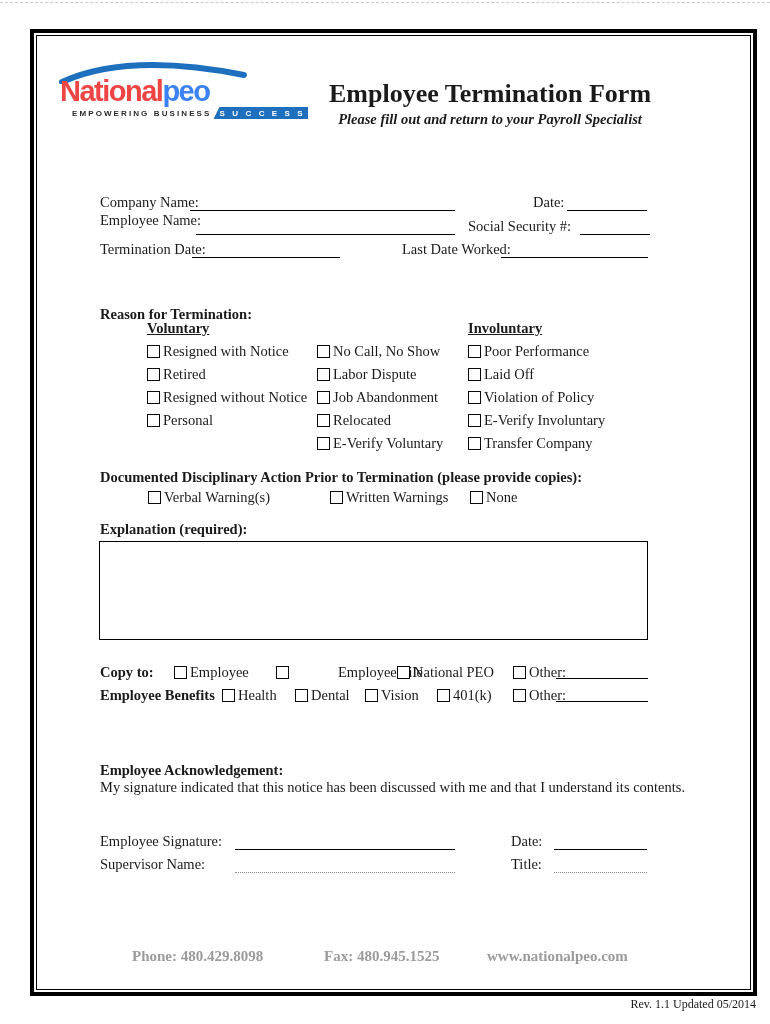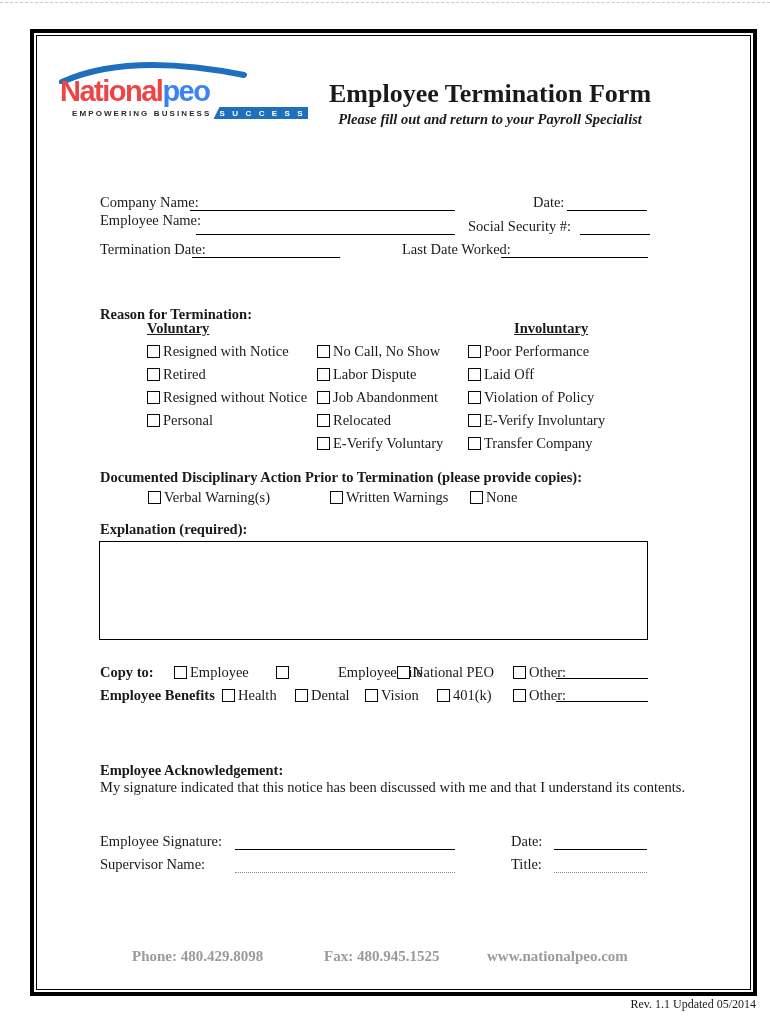--- a/index.html
+++ b/index.html
@@ -85,21 +85,21 @@
   <span class="lbl" style="left:468px; top:218px;">Social Security #:</span>
   <div class="fline" style="left:580px; top:219px; width:70px;"></div>
 
   <span class="lbl" style="left:100px; top:241px;">Termination Date:</span>
   <div class="fline" style="left:192px; top:242px; width:148px;"></div>
   <span class="lbl" style="left:402px; top:241px;">Last Date Worked:</span>
   <div class="fline" style="left:501px; top:242px; width:147px;"></div>
 
   <span class="lbl b" style="left:100px; top:306px;">Reason for Termination:</span>
   <span class="lbl b u" style="left:147px; top:320px;">Voluntary</span>
-  <span class="lbl b u" style="left:468px; top:320px;margin-left:46px;">Involuntary</span>
+  <span class="lbl b u" style="left:468px; top:320px;">Involuntary</span>
 
   <div class="cbcol" style="left:147px; top:340px;text-align:center;">
     <div class="cbrow">
         <span class="cb"></span>
         <span>Resigned with Notice</span>
       </div>
     <div class="cbrow">
         <span class="cb"></span>
         <span>Retired</span>
       </div>

